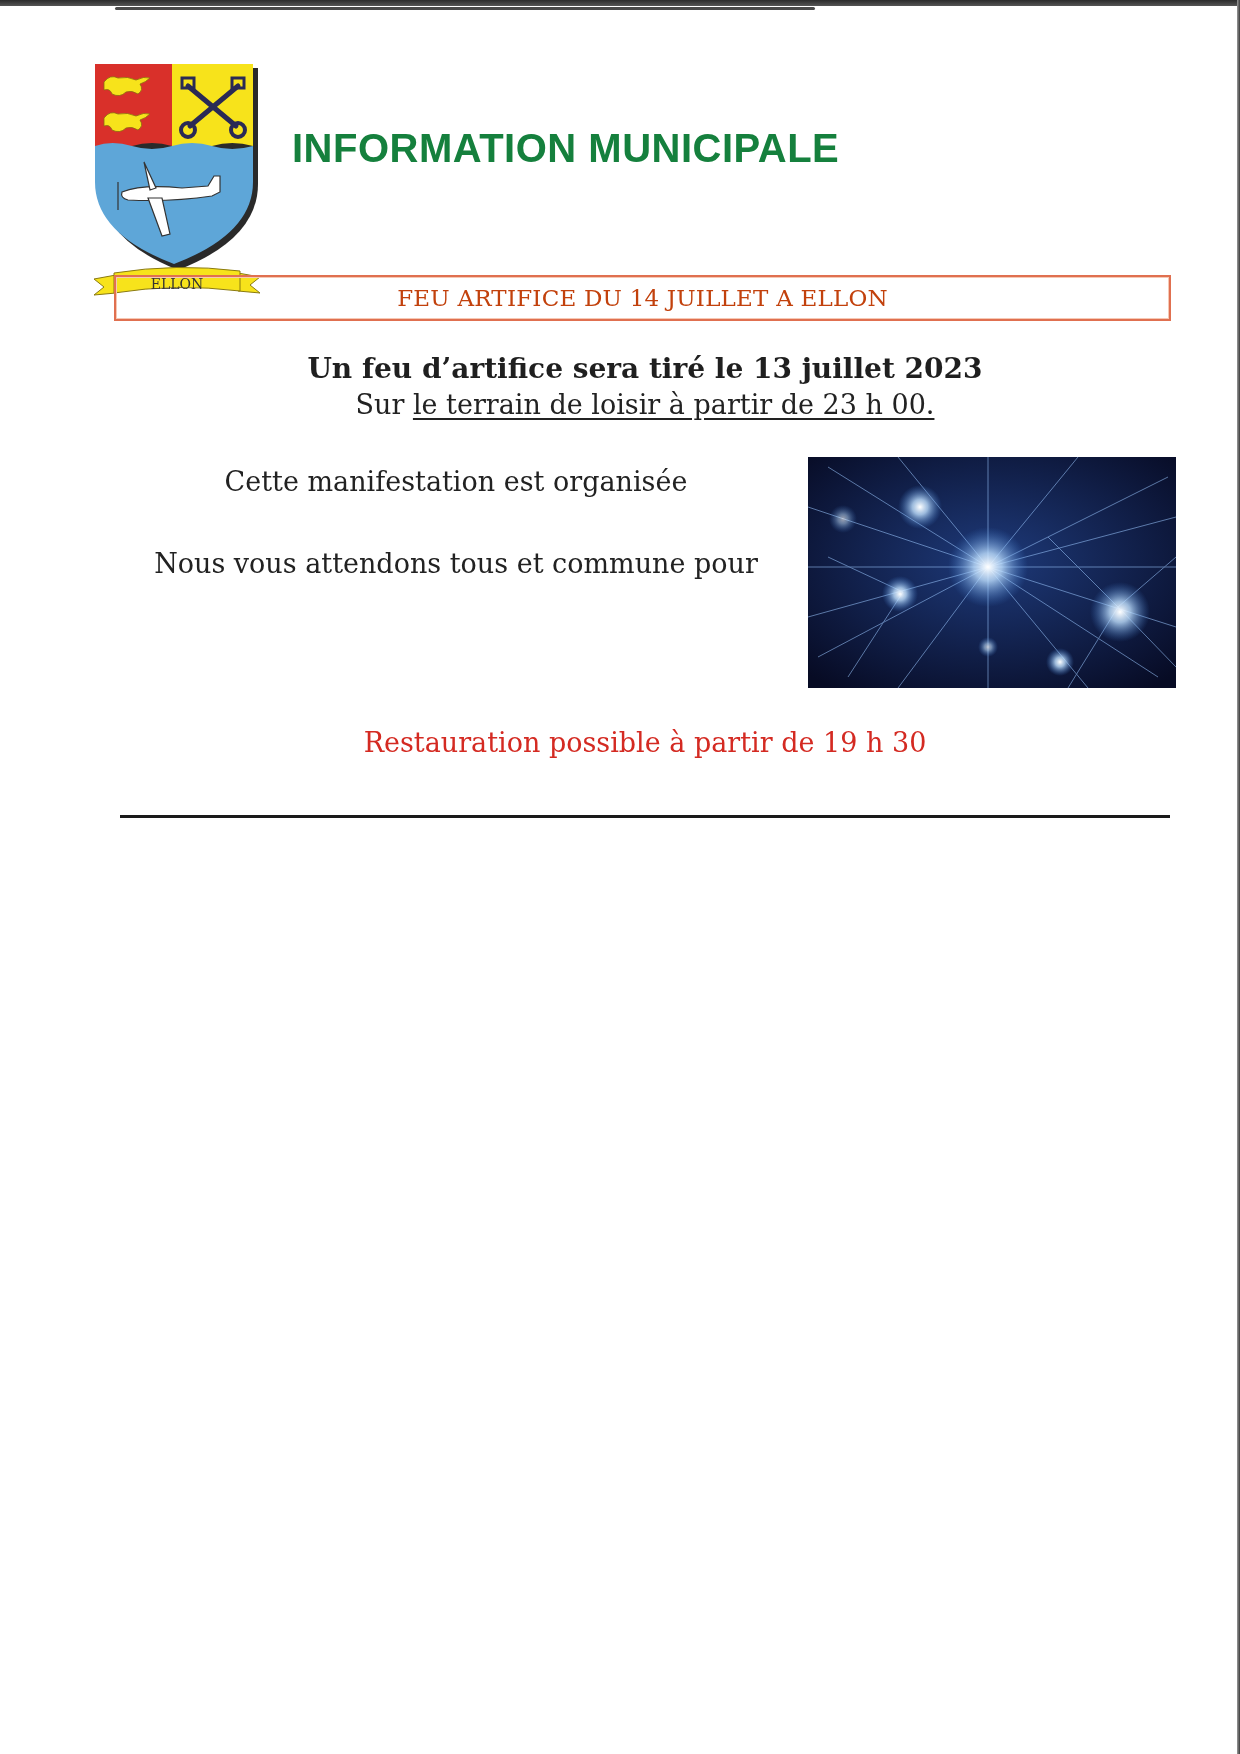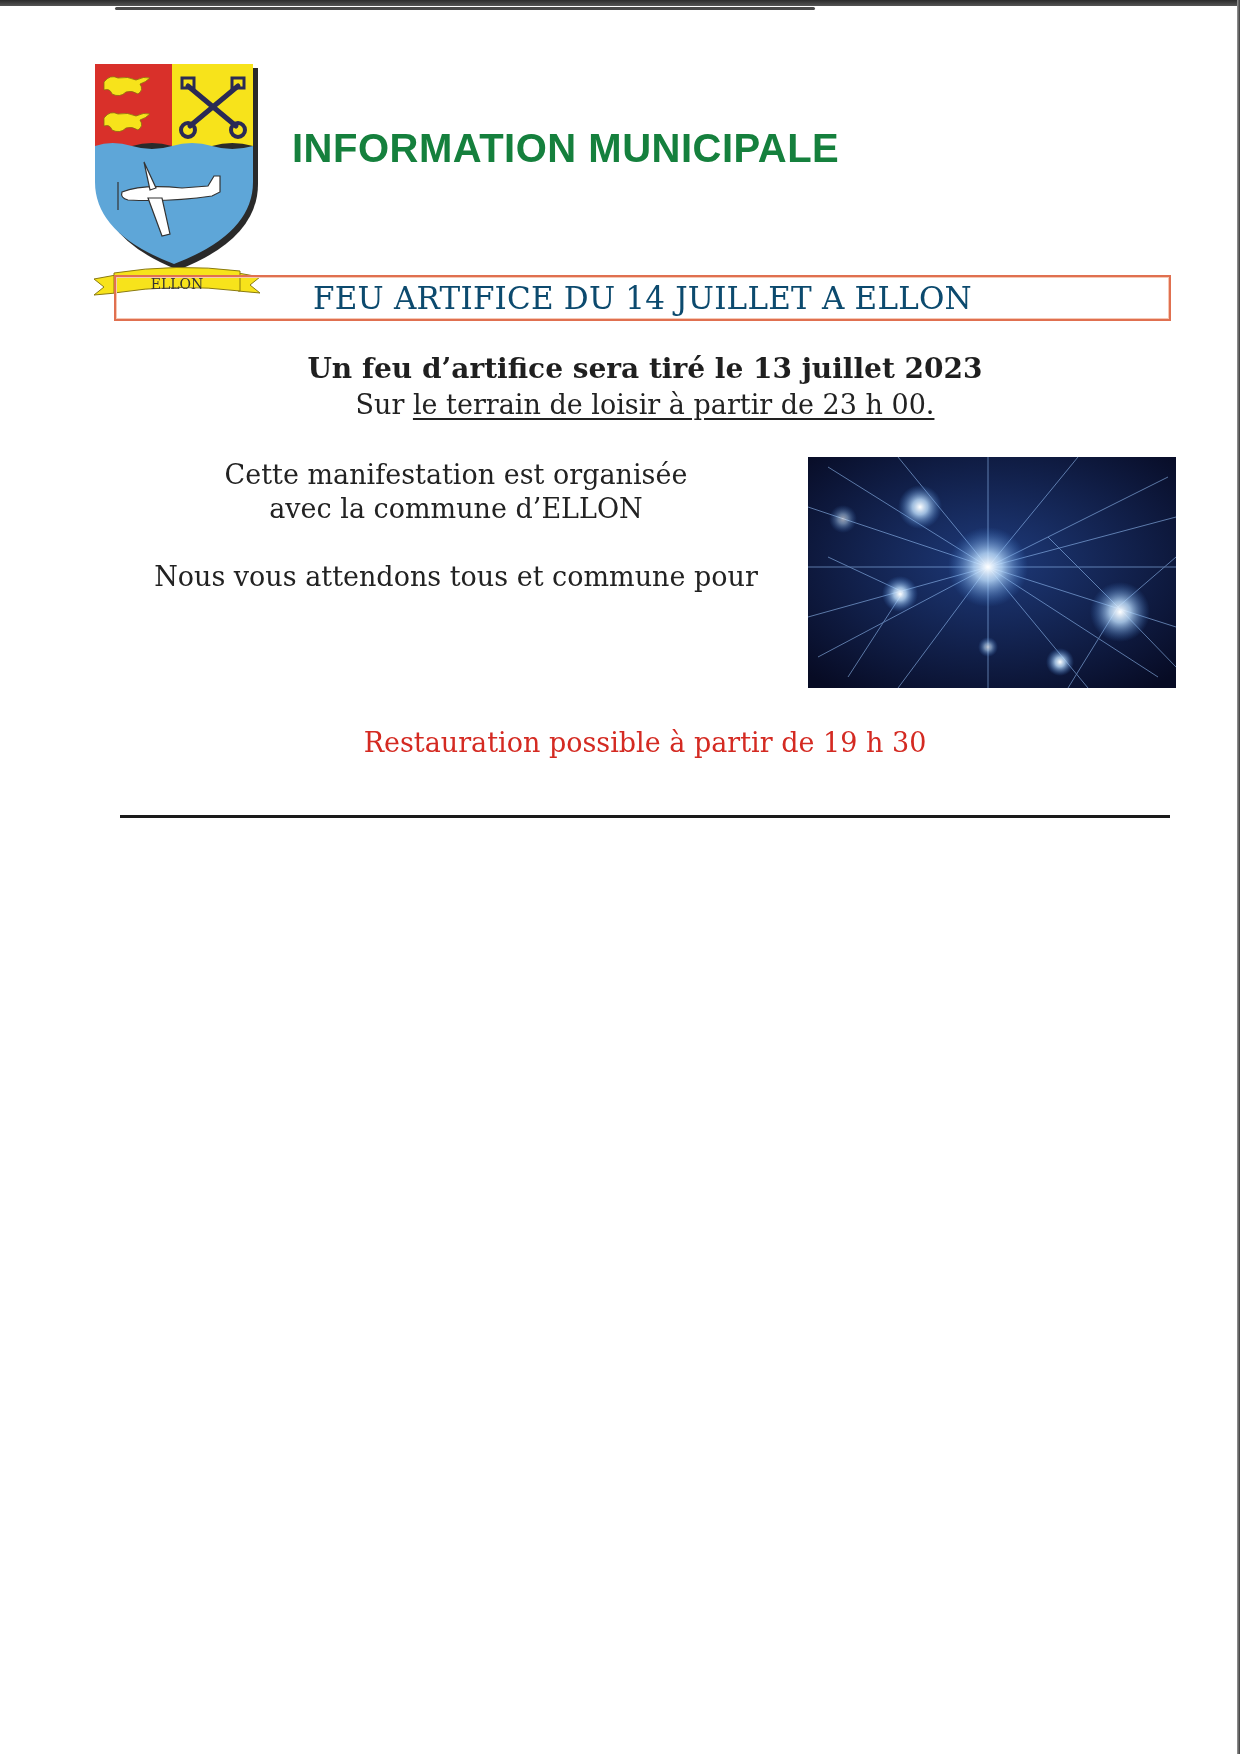--- a/index.html
+++ b/index.html
@@ -31,37 +31,37 @@
       font-size: 40px; letter-spacing: 0.5px; color: #15803d;
       white-space: nowrap;
     }
     .event-box {
       position: absolute; left: 114px; top: 275px; width: 1053px; height: 42px;
       border: 2px solid #e07050;
       box-shadow: inset 0 0 0 1px #f6c8b4;
       display: flex; align-items: center; justify-content: center;
     }
     .event-box-title {
-      font-family: "DejaVu Serif", serif; font-size: 31px; color: #0c4a6e;
+      font-family: "DejaVu Serif", serif; font-size: 23px; color: #c2410c;
       white-space: nowrap; letter-spacing: 0.2px;
     }
     .announce-bold {
       position: absolute; left: 0; width: 1290px; top: 352px; text-align: center;
       font-weight: bold; font-size: 28px; color: #1f1f1f; white-space: nowrap;
     }
     .announce-sub {
       position: absolute; left: 0; width: 1290px; top: 389px; text-align: center;
       font-size: 27px; color: #222; white-space: nowrap;
     }
     .announce-sub .u { text-decoration: underline; text-underline-offset: 4px; margin-top: 28px; }
     .body-col {
       position: absolute; left: 118px; width: 676px; top: 458px;
       text-align: center; font-size: 27px; line-height: 34px; color: #222;
     }
-    .body-col p { margin: 0; text-align: center; }
+    .body-col p { margin: 7px; text-align: center; }
     .body-col .gap { height: 34px; }
     .fireworks {
       position: absolute; left: 808px; top: 457px; width: 368px; height: 231px;
       background: #0a1030; overflow: hidden;
     }
     .restauration {
       position: absolute; left: 0; width: 1290px; top: 727px; text-align: center;
       font-size: 27px; color: #d42a22; white-space: nowrap;
     }
     .rule {
@@ -123,21 +123,20 @@
   <span class="event-box-title">FEU ARTIFICE DU 14 JUILLET A ELLON</span>
 </div>
 
 <div class="announce-bold">Un feu d’artifice sera tiré le 13 juillet 2023</div>
 <div class="announce-sub">
   <span>Sur </span><span class="u">le terrain de loisir à partir de  23 h 00.</span>
 </div>
 
 <div class="body-col">
   <p>Cette manifestation est organisée</p>
-  <p>avec la commune d’ELLON</p>
   <div class="gap"></div>
   <p>Nous vous attendons tous et commune pour</p>
 </div>
 
 <div class="fireworks">
   <svg width="368" height="231" viewBox="0 0 368 231">
     <defs>
       <radialGradient id="bg" cx="50%" cy="45%" r="70%">
         <stop offset="0%" stop-color="#1e3a7a"></stop>
         <stop offset="100%" stop-color="#070b24"></stop>

